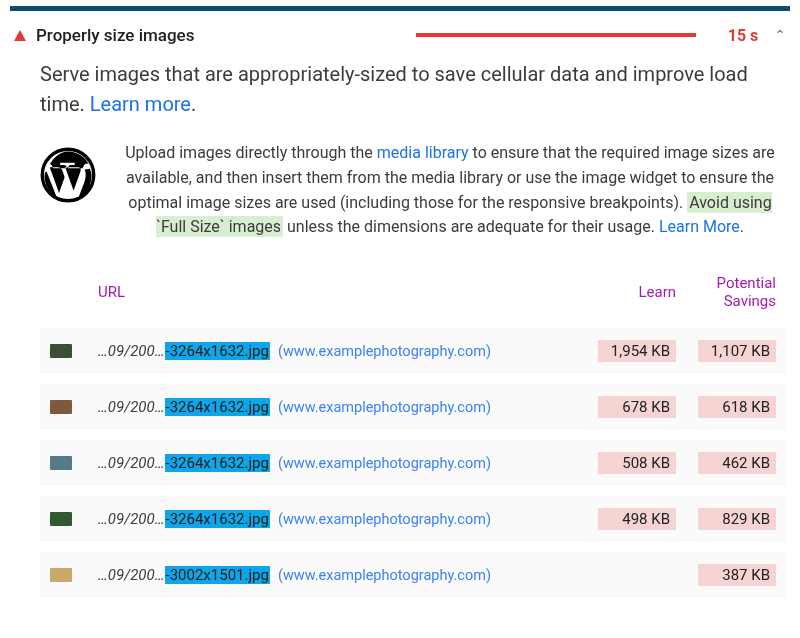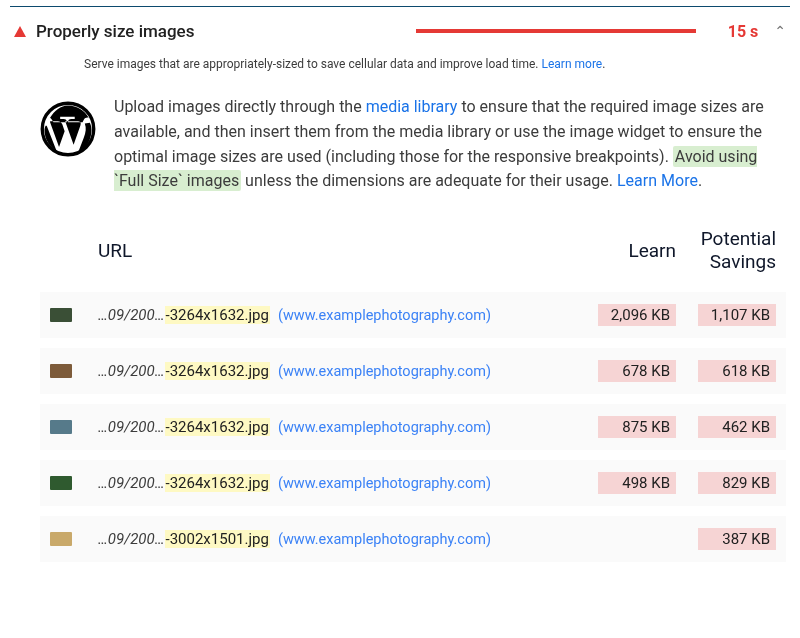--- a/index.html
+++ b/index.html
@@ -4,21 +4,21 @@
   <style>
     * { box-sizing: border-box; margin: 0; padding: 0; }
     body {
       font-family: Roboto, "Segoe UI", Arial, sans-serif;
       background: #fff;
       color: #212121;
       width: 800px;
       padding: 6px 10px;
     }
     .audit {
-      border-top: 1px solid #0c4a6e;
+      border-top: 5px solid #0c4a6e;
     }
     .audit-header {
       display: flex;
       align-items: center;
       padding: 14px 4px 10px 4px;
       gap: 10px;
     }
     .triangle {
       width: 0; height: 0;
       border-left: 6px solid transparent;
@@ -46,31 +46,31 @@
       white-space: nowrap;
     }
     .chevron {
       color: #757575;
       font-size: 14px;
     }
     .audit-body {
       padding: 4px 4px 10px 30px;
     }
     .description {
-      font-size: 12px;
+      font-size: 20px;
       line-height: 1.5;
       color: #3c3c3c;
       margin-bottom: 22px;
-      margin-left: 44px;
     }
     .link { color: #1a73e8; }
     .tip {
       display: flex;
       gap: 18px;
       margin-bottom: 28px;
+      text-align: center;
     }
     .wp-logo {
       width: 56px; height: 56px;
       flex: 0 0 56px;
       margin-top: 6px;
     }
     .tip-text {
       font-size: 16px;
       line-height: 1.55;
       color: #3c3c3c;
@@ -82,42 +82,42 @@
     }
     .table {
       width: 100%;
     }
     .thead, .trow {
       display: flex;
       align-items: center;
       padding: 12px 10px;
     }
     .thead {
-      color: #0f172a;
-      font-size: 19px;
+      color: #a21caf;
+      font-size: 15px;
       padding-bottom: 18px;
       padding-top: 6px;
     }
     .col-thumb { width: 48px; flex: 0 0 48px; }
     .col-url { flex: 1; min-width: 0; display: flex; align-items: baseline; gap: 0; }
     .col-size { width: 96px; text-align: right; flex: 0 0 96px; }
     .col-sav { width: 100px; text-align: right; flex: 0 0 100px; }
     .th-sav-wrap { display: flex; flex-direction: column; align-items: flex-end; line-height: 1.2; }
     .trow {
       background: #fafafa;
       margin-bottom: 10px;
       font-size: 15px;
     }
     .thumb {
       width: 22px; height: 14px;
       background: #888;
       border-radius: 1px;
     }
     .urlpre { color: #3c3c3c; font-style: italic; }
-    .urlhl { background: #fef9c3; padding: 0 1px; }
+    .urlhl { background: #0ea5e9; padding: 0 1px; }
     .urldom { color: #3b82f6; margin-left: 8px; font-size: 14.5px; }
     .sizecell { display: inline-block; background: #f6d4d4; padding: 2px 6px; min-width: 78px; text-align: right; }
   </style>
 </head>
 <body>
 
 <div class="audit">
   <div class="audit-header">
     <div class="triangle"></div>
     <div class="audit-title">Properly size images</div>
@@ -155,21 +155,21 @@
       <div id="rows">
           <div class="trow">
             <div class="col-thumb">
               <div class="thumb" style="background:#3a4f36"></div>
             </div>
             <div class="col-url">
               <span class="urlpre">…09/200…</span>
               <span class="urlhl">-3264x1632.jpg</span>
               <span class="urldom">(www.examplephotography.com)</span>
             </div>
-            <div class="col-size"><span class="sizecell">2,096 KB</span></div>
+            <div class="col-size"><span class="sizecell">1,954 KB</span></div>
             <div class="col-sav"><span class="sizecell">1,107 KB</span></div>
           </div>
           <div class="trow">
             <div class="col-thumb">
               <div class="thumb" style="background:#7d5b3a"></div>
             </div>
             <div class="col-url">
               <span class="urlpre">…09/200…</span>
               <span class="urlhl">-3264x1632.jpg</span>
               <span class="urldom">(www.examplephotography.com)</span>
@@ -179,21 +179,21 @@
           </div>
           <div class="trow">
             <div class="col-thumb">
               <div class="thumb" style="background:#567a8a"></div>
             </div>
             <div class="col-url">
               <span class="urlpre">…09/200…</span>
               <span class="urlhl">-3264x1632.jpg</span>
               <span class="urldom">(www.examplephotography.com)</span>
             </div>
-            <div class="col-size"><span class="sizecell">875 KB</span></div>
+            <div class="col-size"><span class="sizecell">508 KB</span></div>
             <div class="col-sav"><span class="sizecell">462 KB</span></div>
           </div>
           <div class="trow">
             <div class="col-thumb">
               <div class="thumb" style="background:#2f5a2f"></div>
             </div>
             <div class="col-url">
               <span class="urlpre">…09/200…</span>
               <span class="urlhl">-3264x1632.jpg</span>
               <span class="urldom">(www.examplephotography.com)</span>

